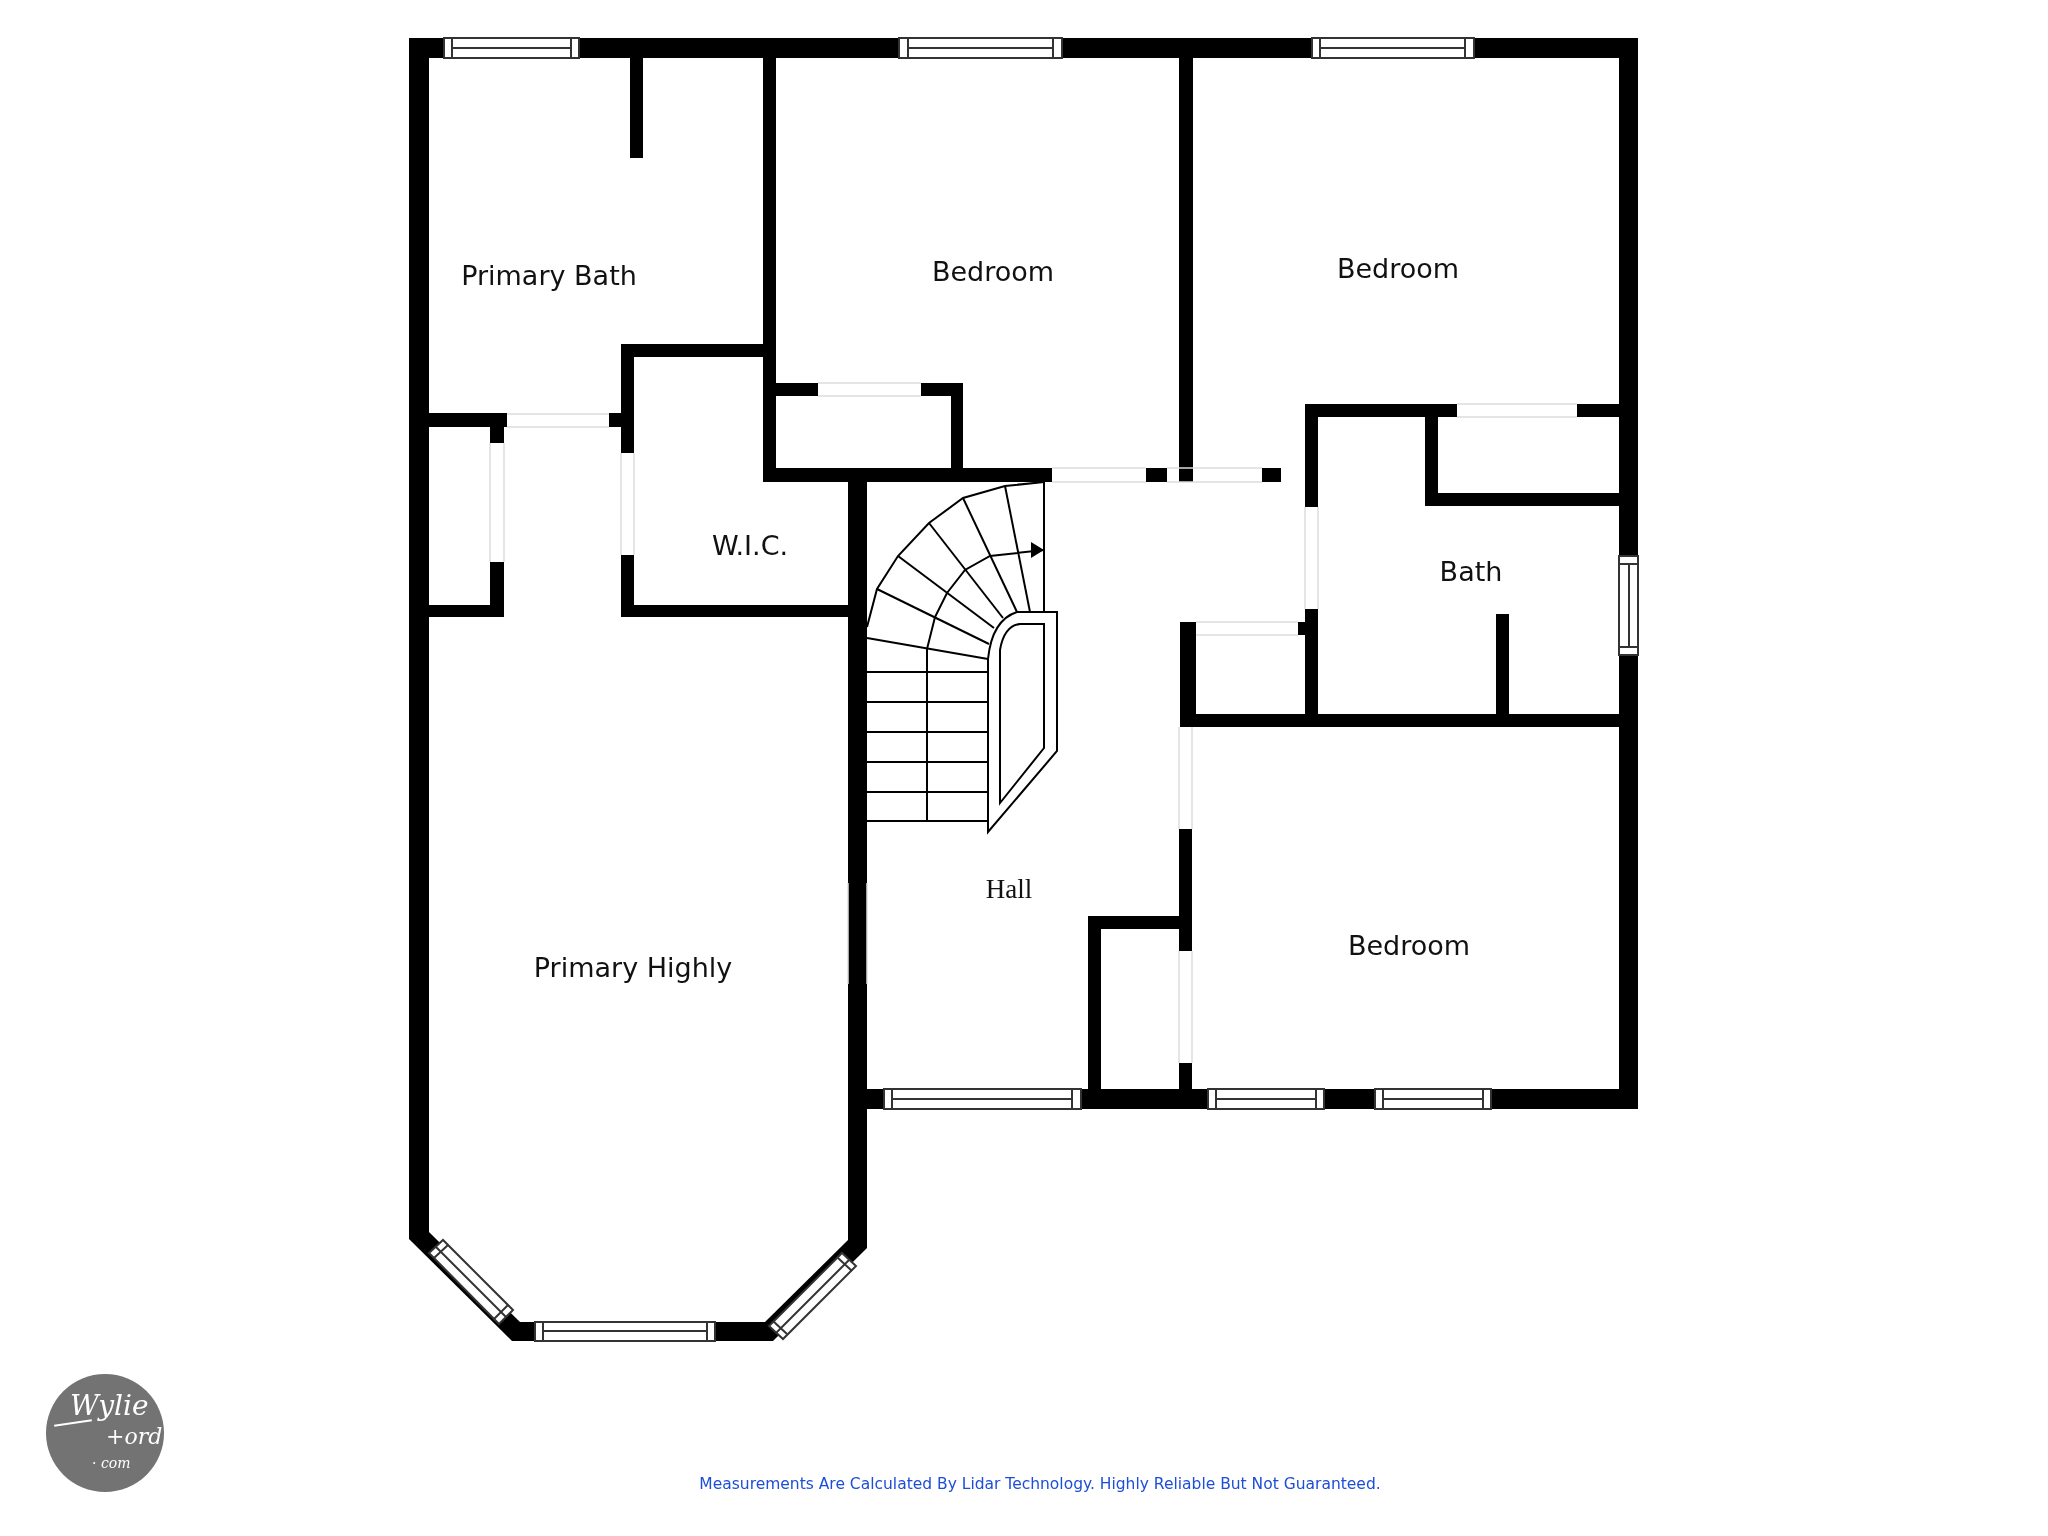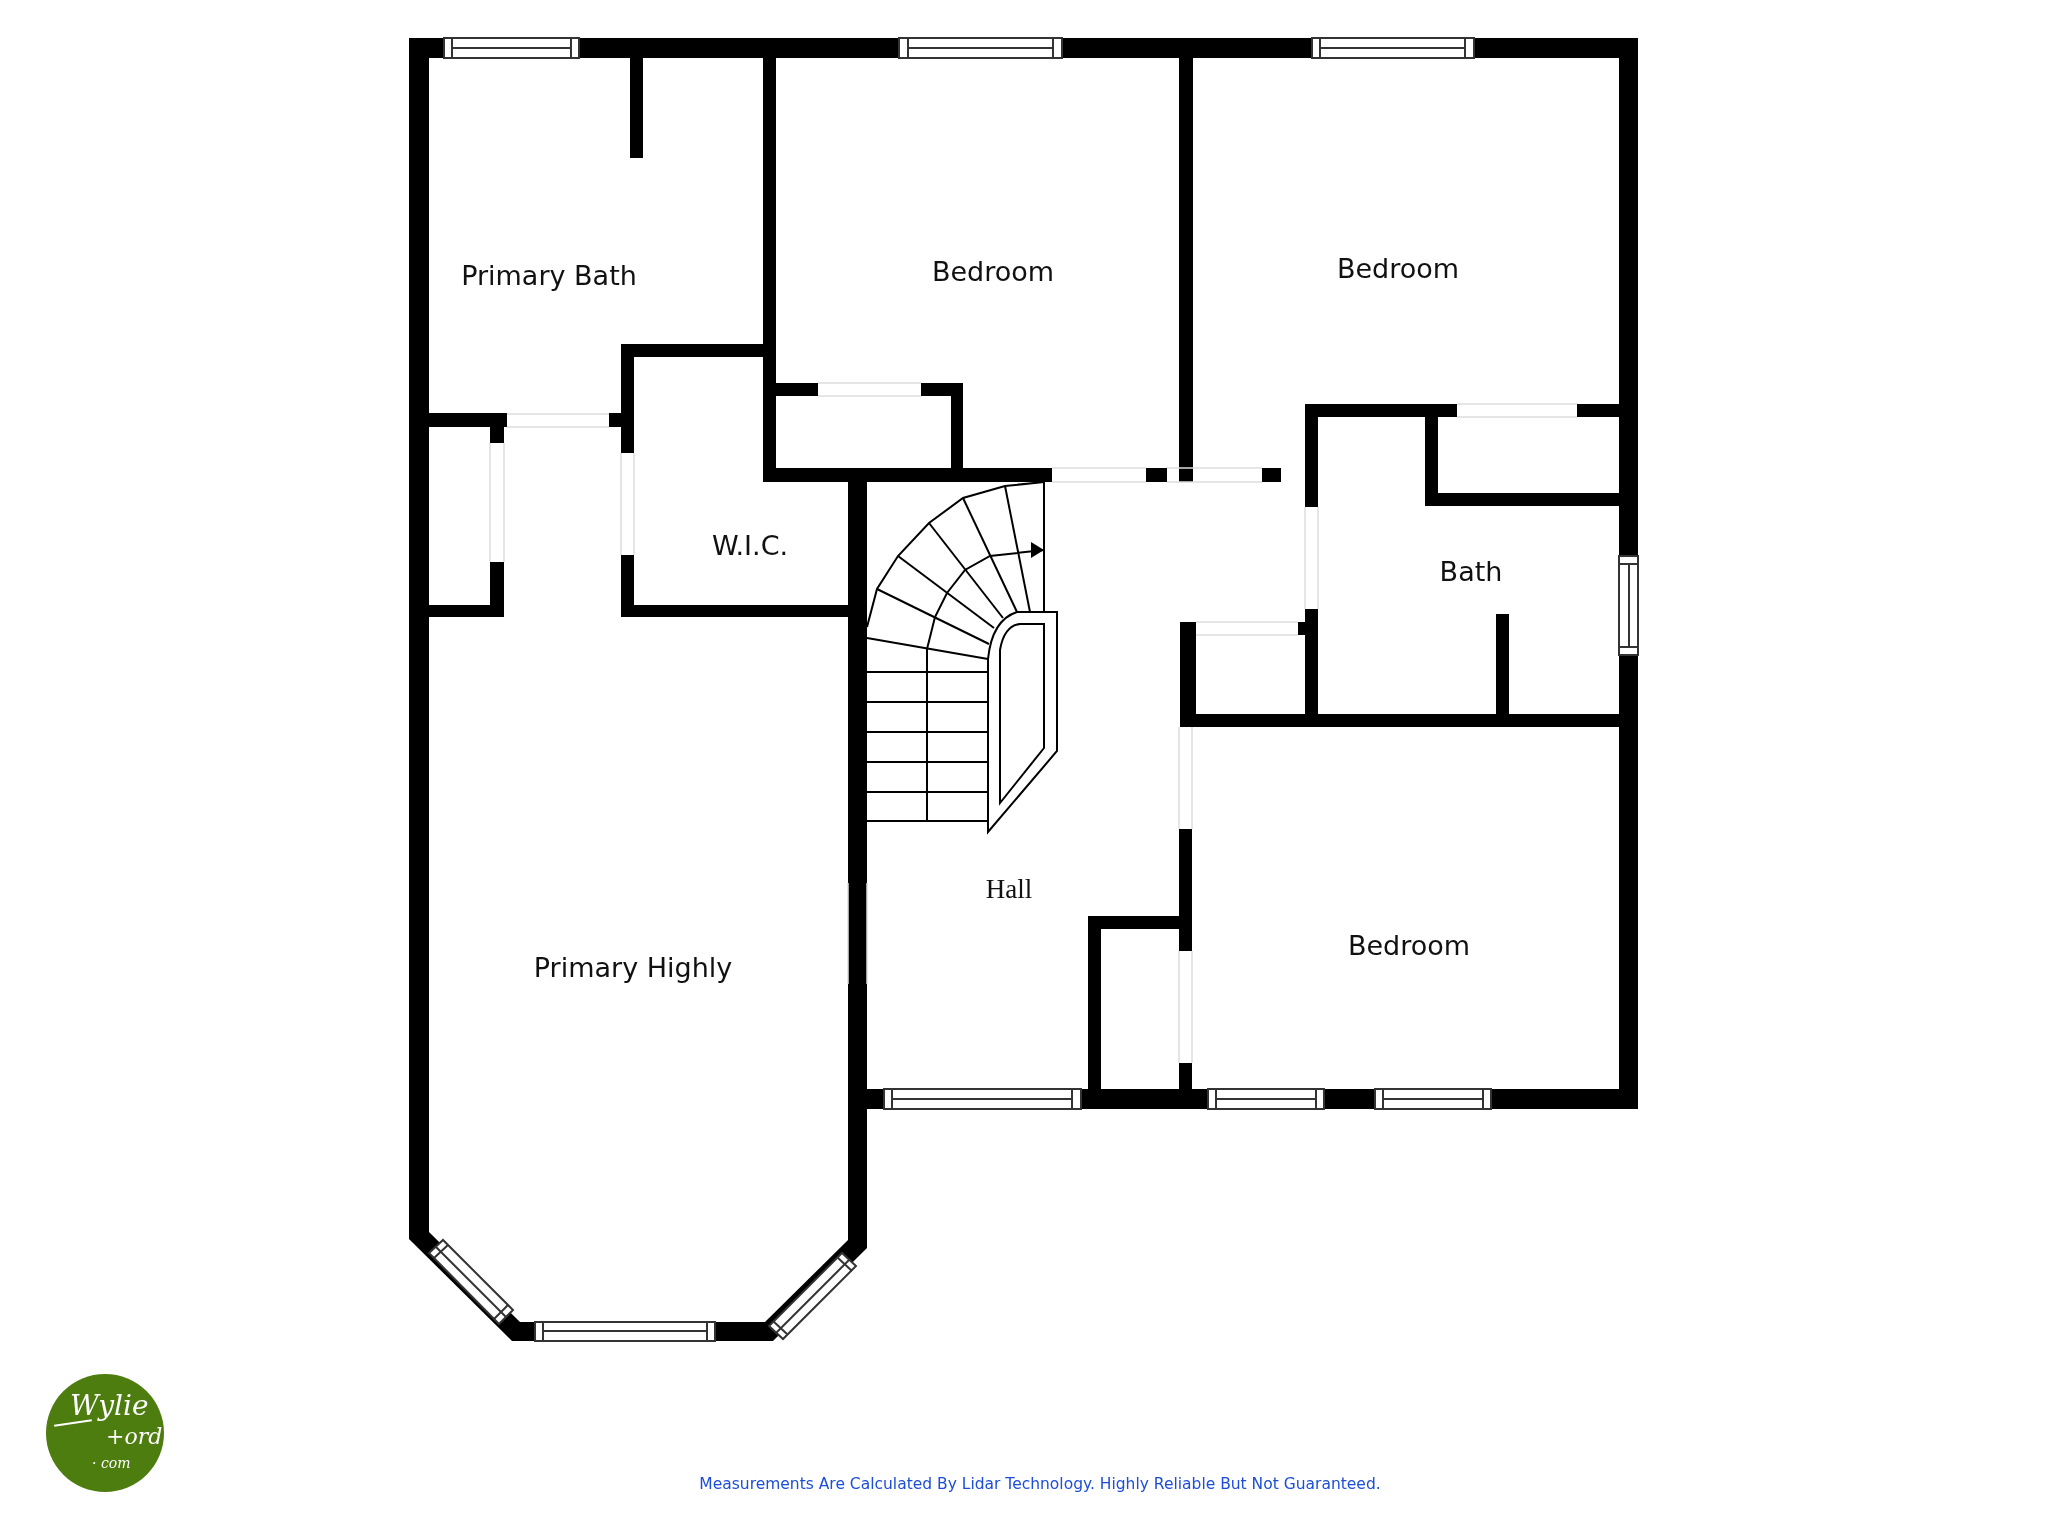--- a/index.html
+++ b/index.html
@@ -6,21 +6,21 @@
   body { width: 2048px; height: 1536px; position: relative; overflow: hidden; font-family: "DejaVu Sans", sans-serif; }
   #plan { position: absolute; left: 0; top: 0; width: 2048px; height: 1536px; }
   .wall { fill: #000000; }
   .win { fill: #ffffff; stroke: #333333; stroke-width: 2; }
   .winline { stroke: #333333; stroke-width: 2; fill: none; }
   .door { stroke: #dddddd; stroke-width: 1.5; fill: none; }
   .stair { stroke: #000000; stroke-width: 2; fill: none; }
   .newel { stroke: #000000; stroke-width: 2; fill: #ffffff; }
   .label { position: absolute; transform: translate(-50%, -50%); font-family: "DejaVu Sans", sans-serif; font-size: 27px; color: #111111; white-space: nowrap; line-height: 1; }
   .disclaimer { position: absolute; left: 1040px; top: 1484px; transform: translate(-50%, -50%); font-family: "DejaVu Sans", sans-serif; font-size: 15.5px; color: #1d4ed8; white-space: nowrap; }
-  .logo { position: absolute; left: 46px; top: 1374px; width: 118px; height: 118px; border-radius: 50%; background: #4d7c0f; text-align: center; }
+  .logo { position: absolute; left: 46px; top: 1374px; width: 118px; height: 118px; border-radius: 50%; background: #737373; text-align: center; }
   .logo .l1 { position: absolute; left: 24px; top: 18px; font-family: "DejaVu Serif", serif; font-style: italic; font-size: 28px; color: #ffffff; line-height: 1; }
   .logo .l2 { position: absolute; left: 22px; top: 52px; font-family: "DejaVu Serif", serif; font-style: italic; font-size: 22px; color: #ffffff; line-height: 1; margin-left: 38px; }
   .logo .l3 { position: absolute; left: 46px; top: 82px; font-family: "DejaVu Serif", serif; font-style: italic; font-size: 14px; color: #ffffff; line-height: 1; }
   .logo .bar { position: absolute; left: 8px; top: 48px; width: 38px; height: 2px; background: #ffffff; transform: rotate(-8deg); }
 </style>
 </head>
 <body>
 
 <svg id="plan" viewBox="0 0 2048 1536" xmlns="http://www.w3.org/2000/svg">
 

